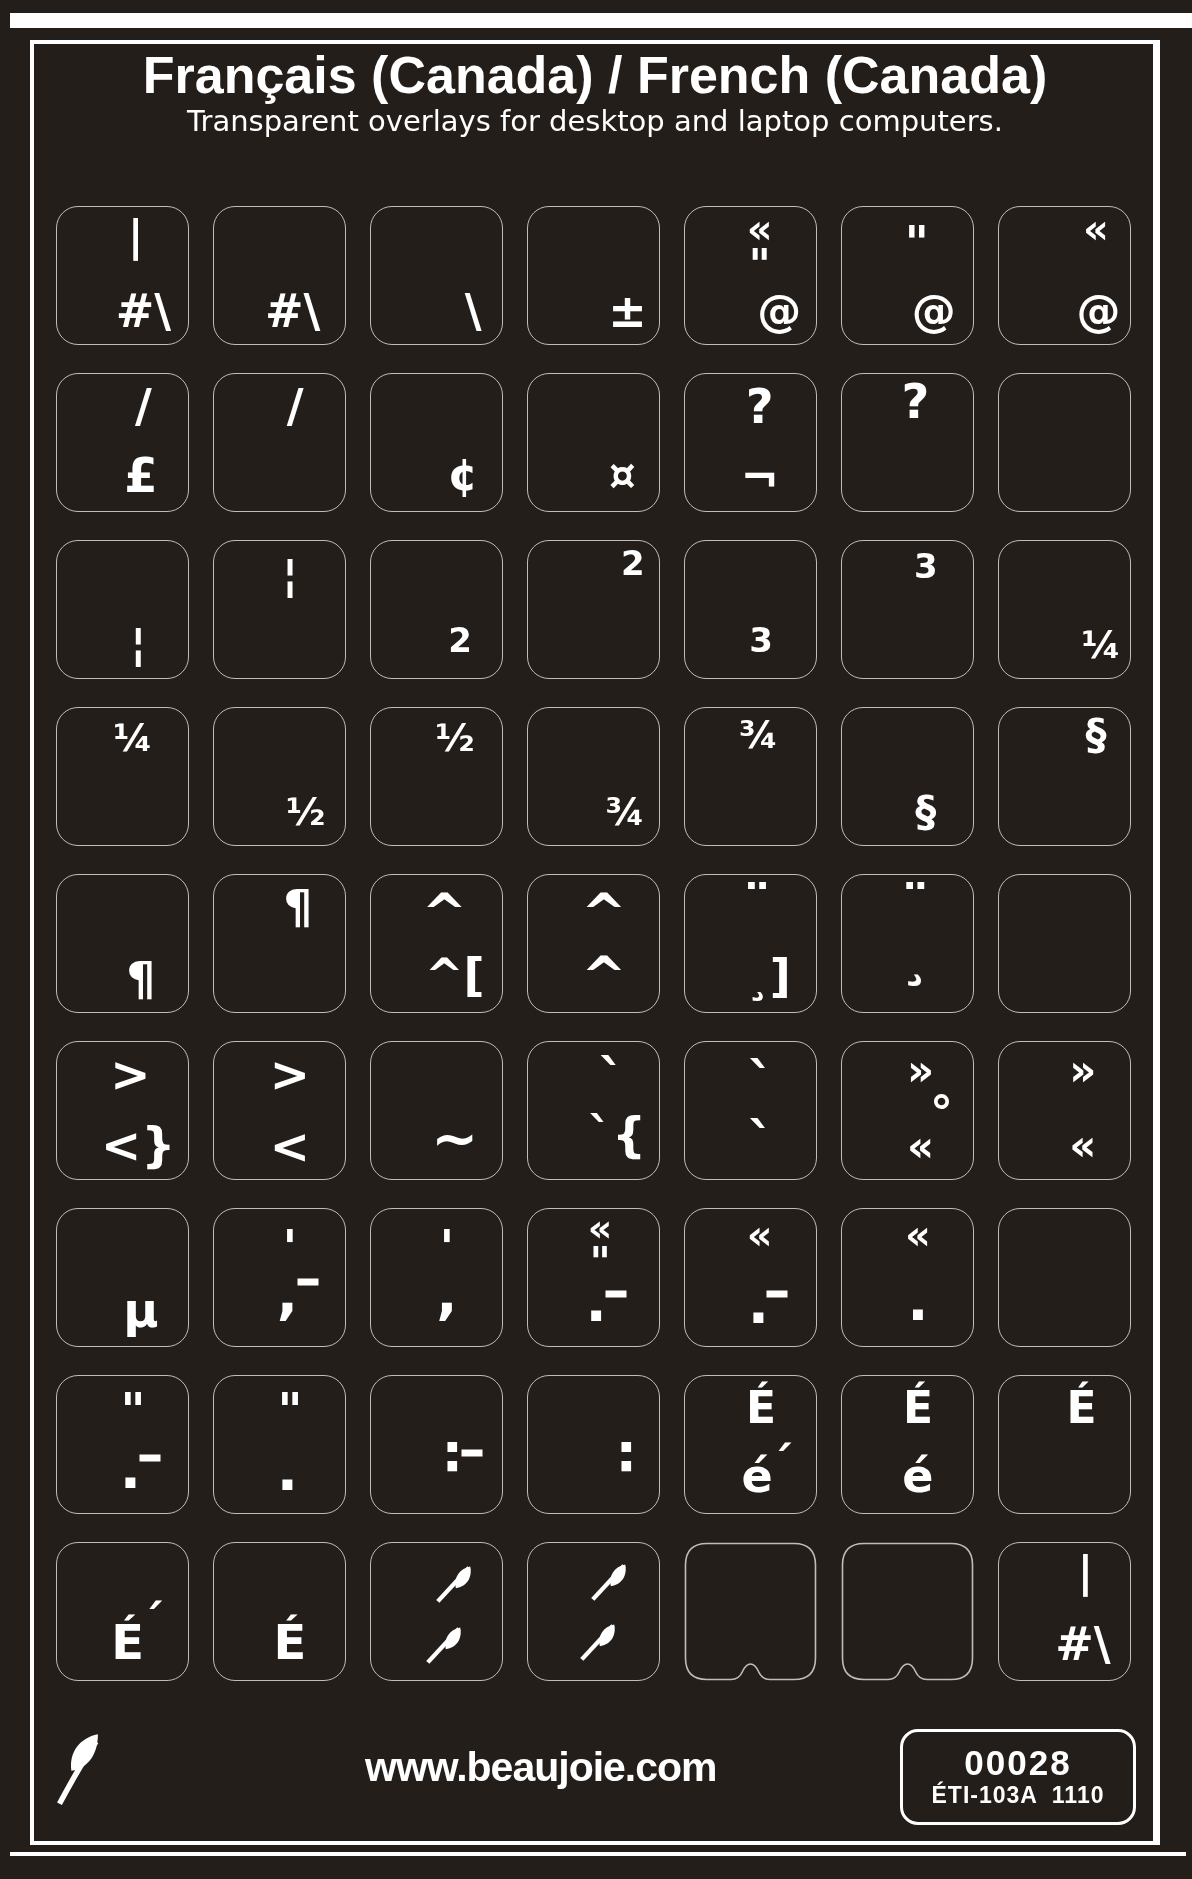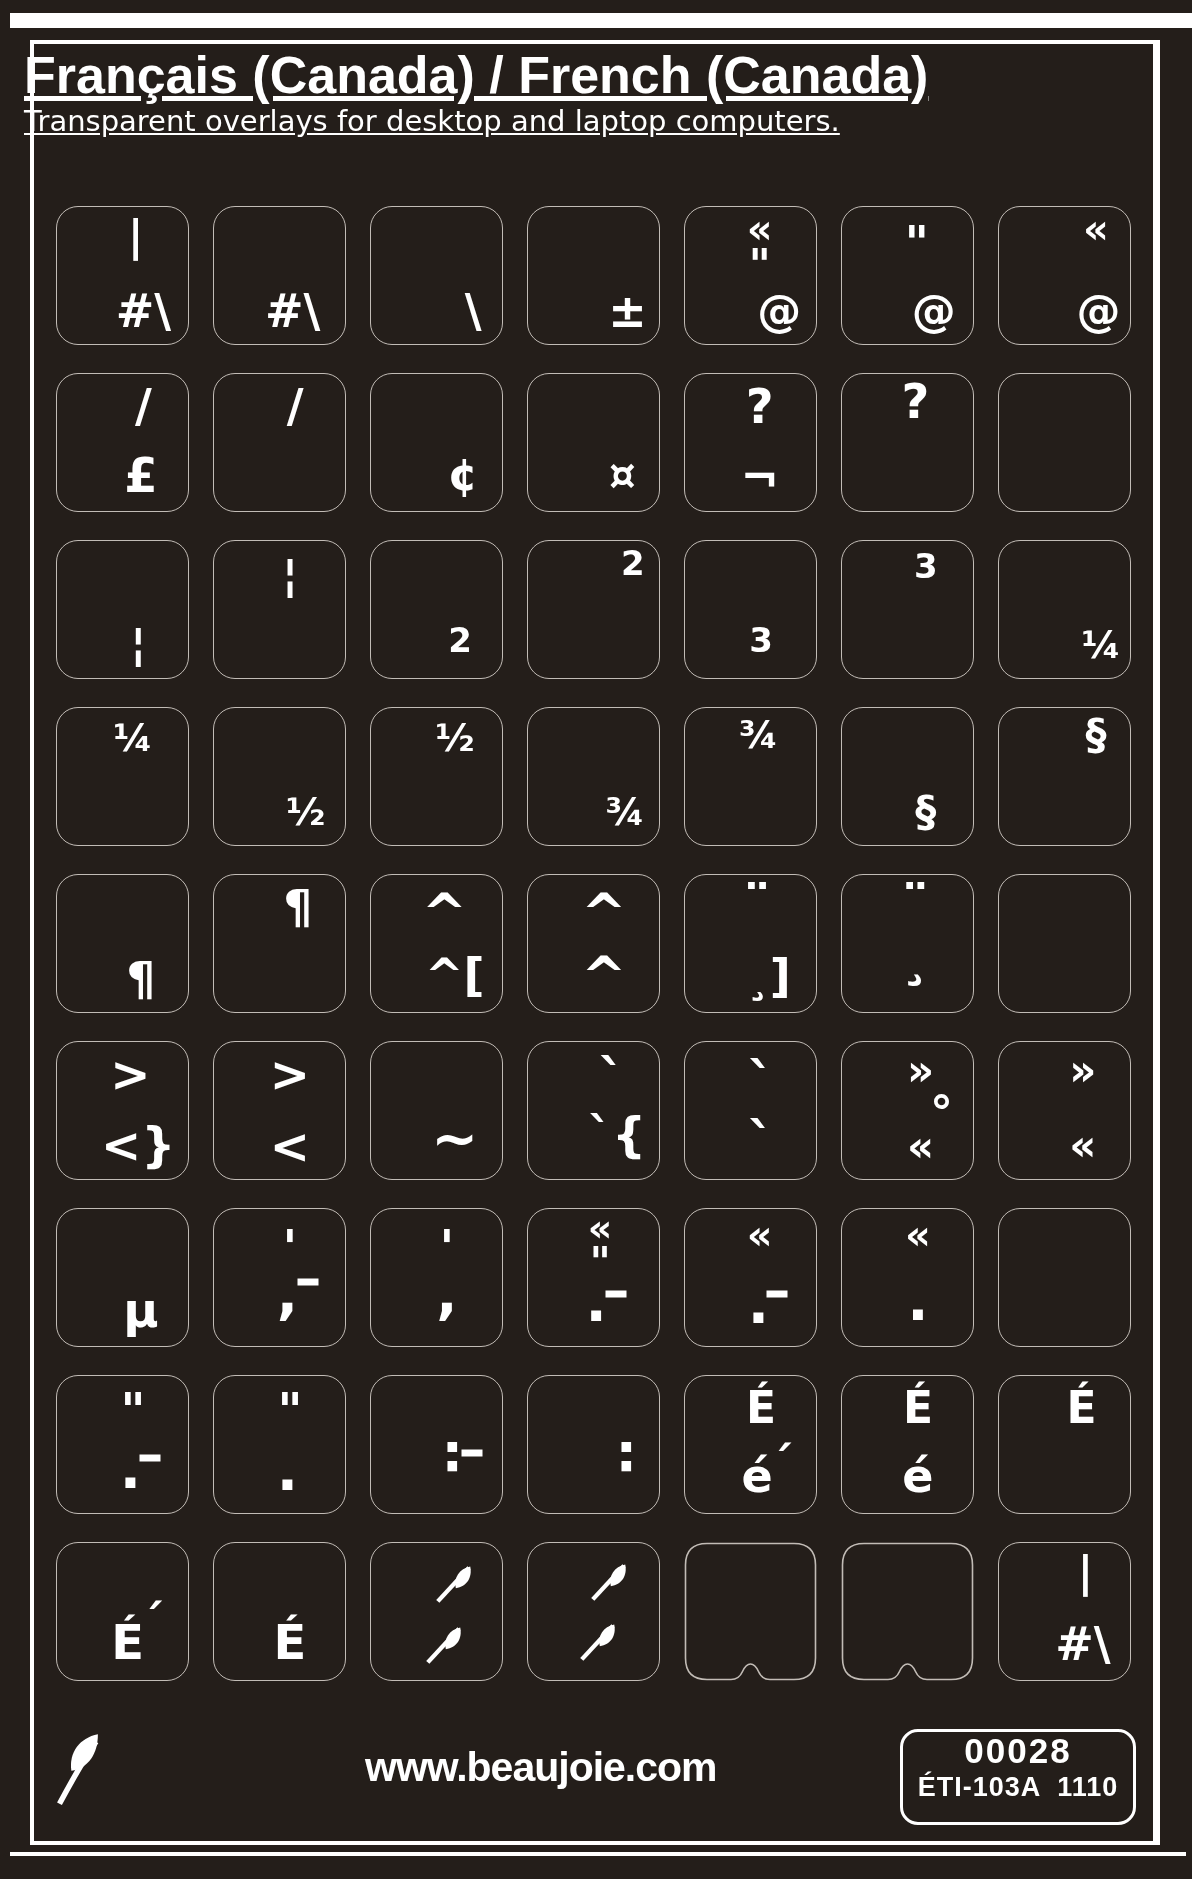--- a/index.html
+++ b/index.html
@@ -9,21 +9,21 @@
   }
   html,body{margin:0;padding:0;background:#000;}
   .sheet{
     position:relative;width:1192px;height:1879px;margin:0 auto;
     background:var(--bg);overflow:hidden;
     font-family:"Liberation Sans",sans-serif;color:var(--txt);
   }
   .top-strip{position:absolute;left:10px;right:0;top:13px;height:15px;background:#fff;}
   .bottom-strip{position:absolute;left:10px;right:6px;top:1852px;height:4px;background:#fff;}
   .frame{position:absolute;left:30px;right:32px;top:40px;bottom:34px;border:4px solid #fff;border-right-width:7px;}
-  header{position:absolute;left:24px;right:44px;top:46px;text-decoration:underline;}
+  header{position:absolute;left:42px;right:44px;top:46px;text-align:center;}
   header h1{margin:0;font-size:52px;line-height:58px;font-weight:bold;letter-spacing:0px;}
   header p{margin:0;font-size:29px;line-height:34px;font-weight:normal;font-family:"DejaVu Sans",sans-serif;}
   .grid{
     position:absolute;left:56px;top:206px;
     display:grid;grid-template-columns:repeat(7,133px);
     grid-auto-rows:139px;column-gap:24px;row-gap:28px;
   }
   .key{
     position:relative;border:1.6px solid var(--key-border);border-radius:22px;
     box-sizing:border-box;
@@ -46,24 +46,24 @@
     font-family:"Liberation Serif",serif;font-style:italic;font-weight:bold;
     font-size:66px;line-height:1;margin-left:4px;letter-spacing:1px;
   }
   .website{
     position:absolute;left:365px;top:1744px;
     font-size:41px;font-weight:bold;letter-spacing:-1px;
   }
   .codebox{
     position:absolute;left:900px;top:1729px;width:236px;height:96px;
     border:3.5px solid #fff;border-radius:18px;box-sizing:border-box;
-    display:flex;flex-direction:column;align-items:center;justify-content:flex-start;
+    display:flex;flex-direction:column;align-items:center;justify-content:center;
   }
   .code1{font-size:35px;font-weight:bold;letter-spacing:2px;line-height:1.1;}
-  .code2{font-size:27px;font-weight:bold;letter-spacing:1px;white-space:pre;line-height:1.2;}
+  .code2{font-size:23px;font-weight:bold;letter-spacing:1px;white-space:pre;line-height:1.2;}
 </style>
 </head>
 <body>
 
 <div class="sheet">
   <div class="top-strip"></div>
   <div class="frame"></div>
   <div class="bottom-strip"></div>
 
   <header>

